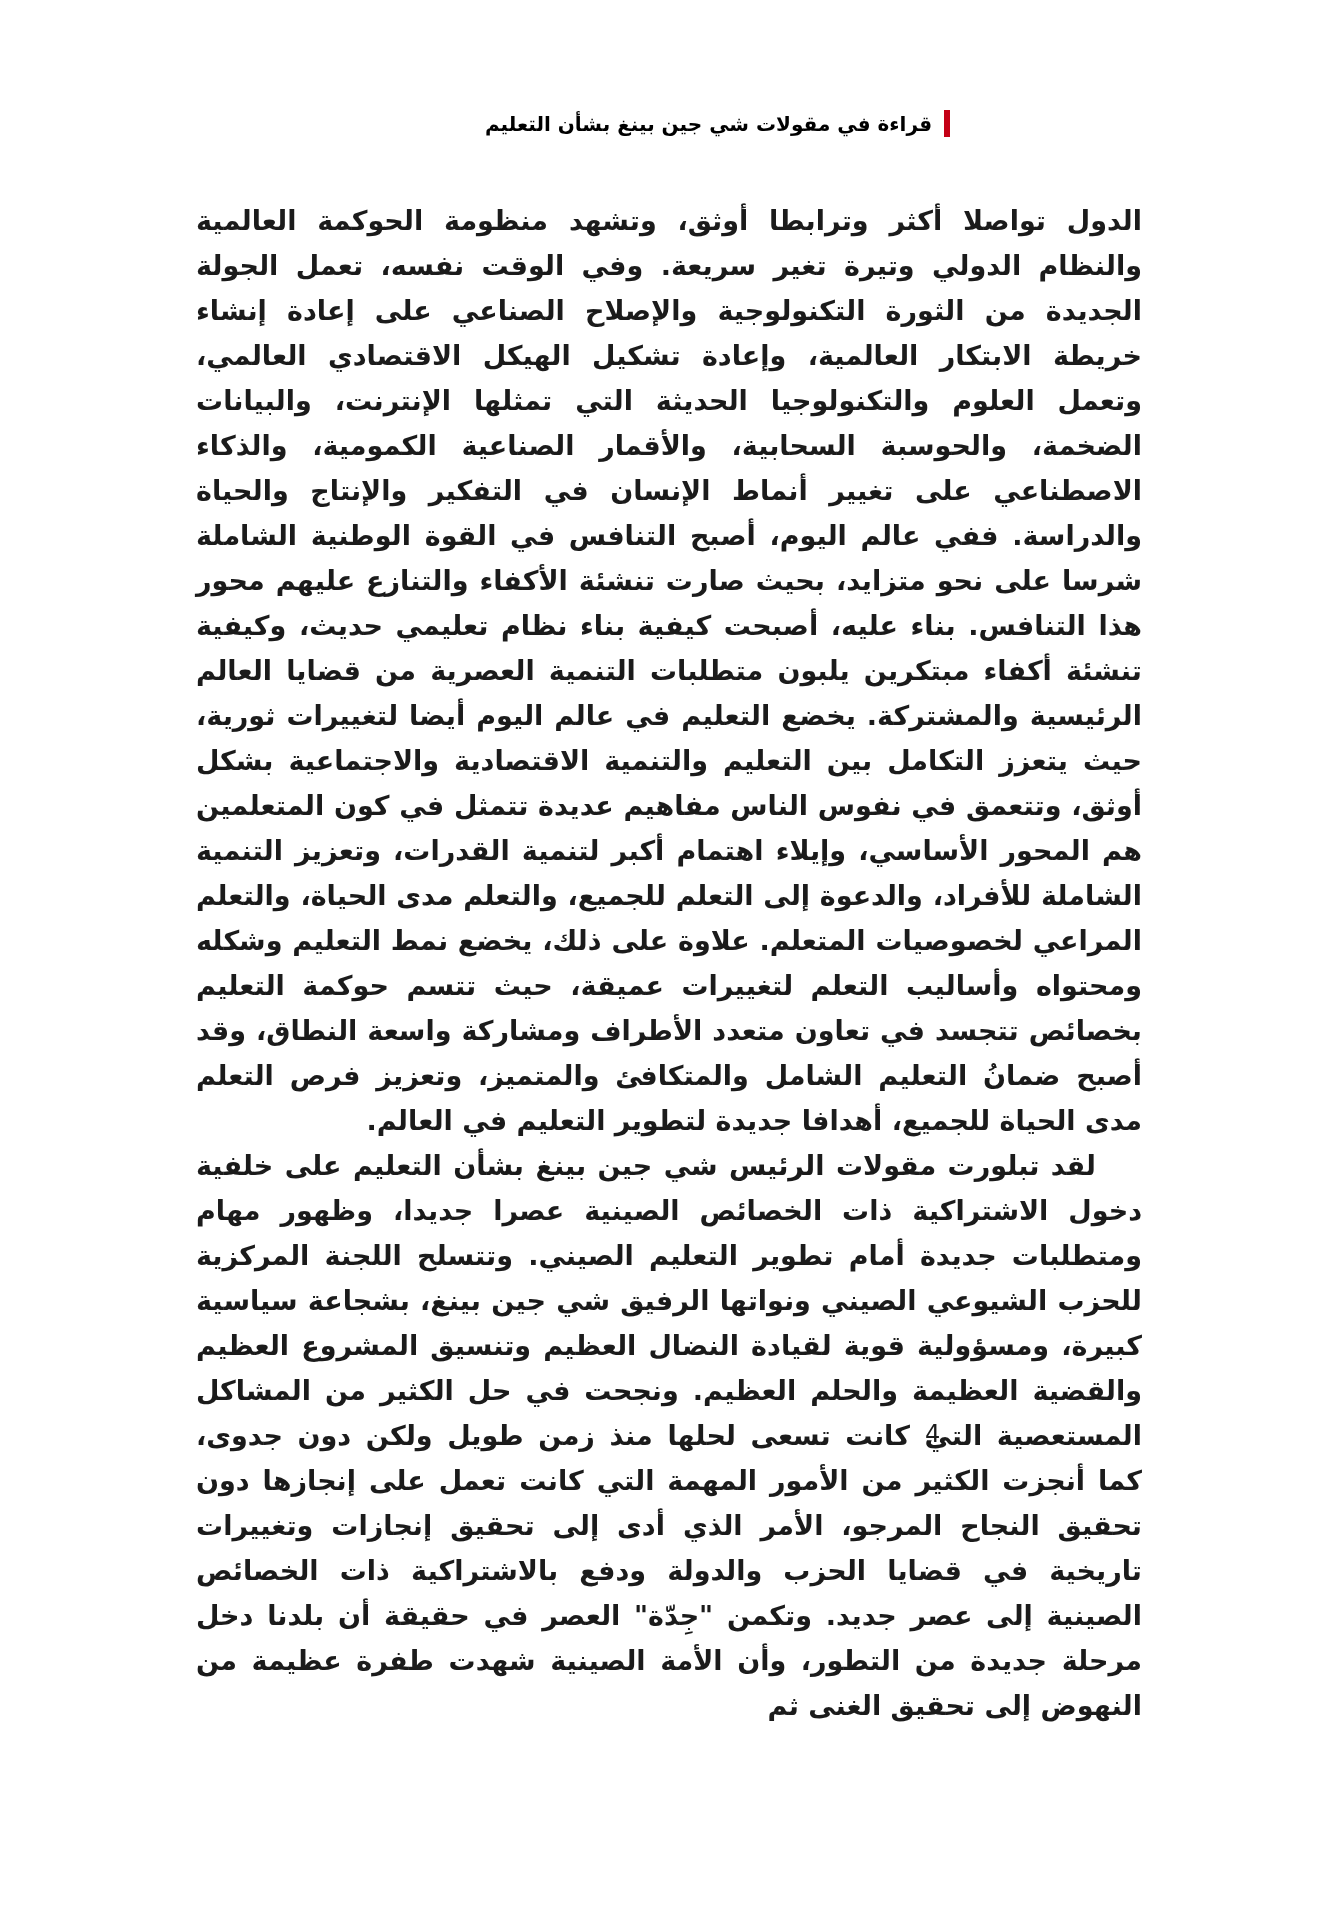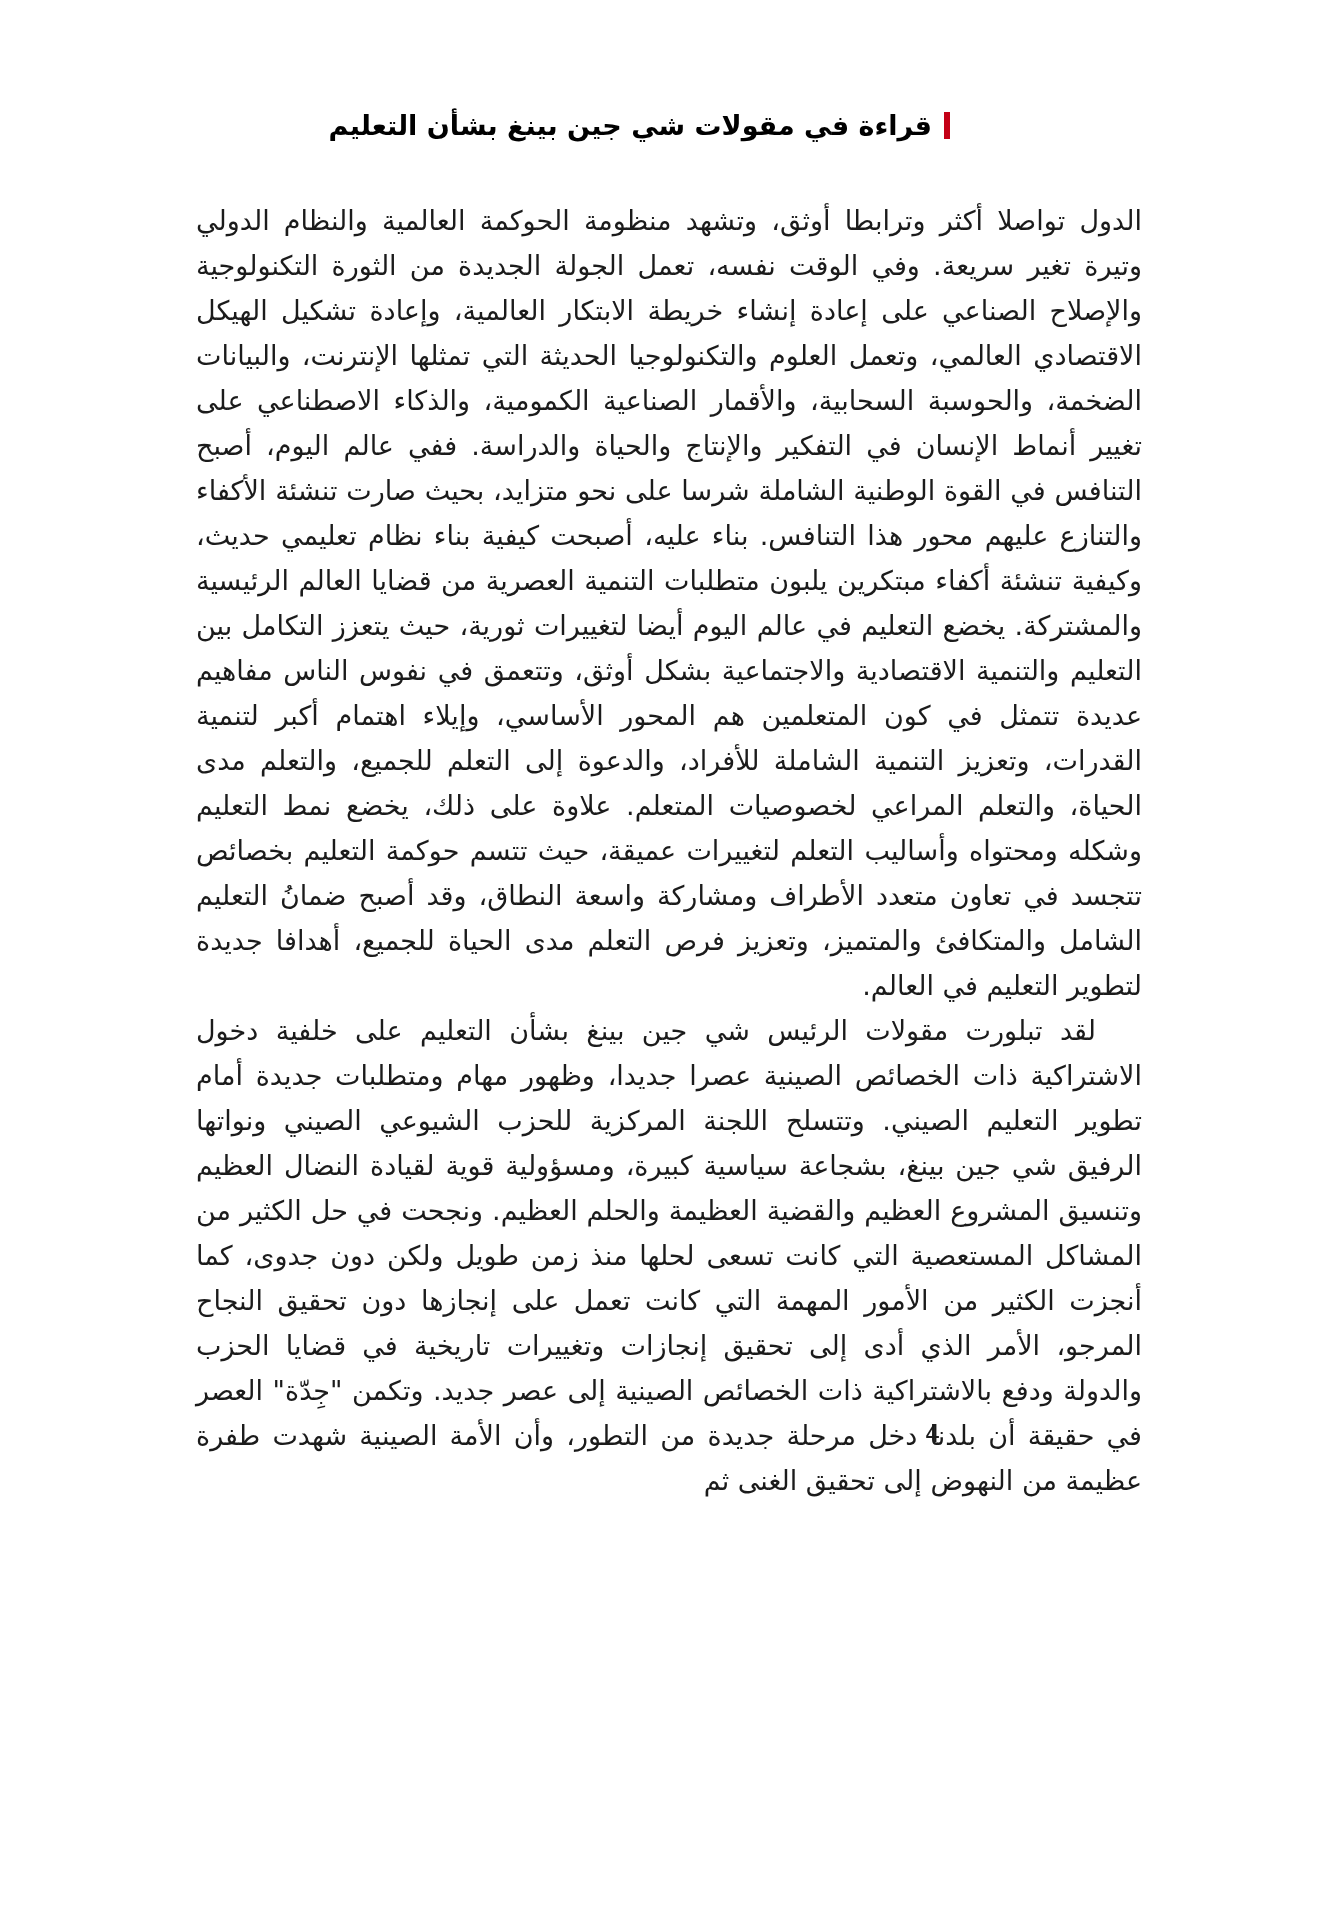--- a/index.html
+++ b/index.html
@@ -26,38 +26,39 @@
     align-items: center;
     gap: 12px;
   }
   .header-bar {
     display: inline-block;
     width: 6px;
     height: 27px;
     background: #c40016;
   }
   .header-text {
-    font-size: 27px;
+    font-size: 20px;
     font-weight: bold;
     color: #000000;
     white-space: nowrap;
   }
   .body-text {
     position: absolute;
     top: 198px;
     right: 196px;
     width: 946px;
     font-size: 27px;
     line-height: 45px;
     text-align: justify;
     text-justify: inter-word;
   }
   .body-text p {
     margin: 0;
     padding: 0;
+    font-weight: bold;
   }
   .body-text p.indented {
     text-indent: 46px;
   }
   .page-number {
     position: absolute;
     left: 925px;
     top: 1420px;
     font-size: 24px;
     color: #1b1b1b;

